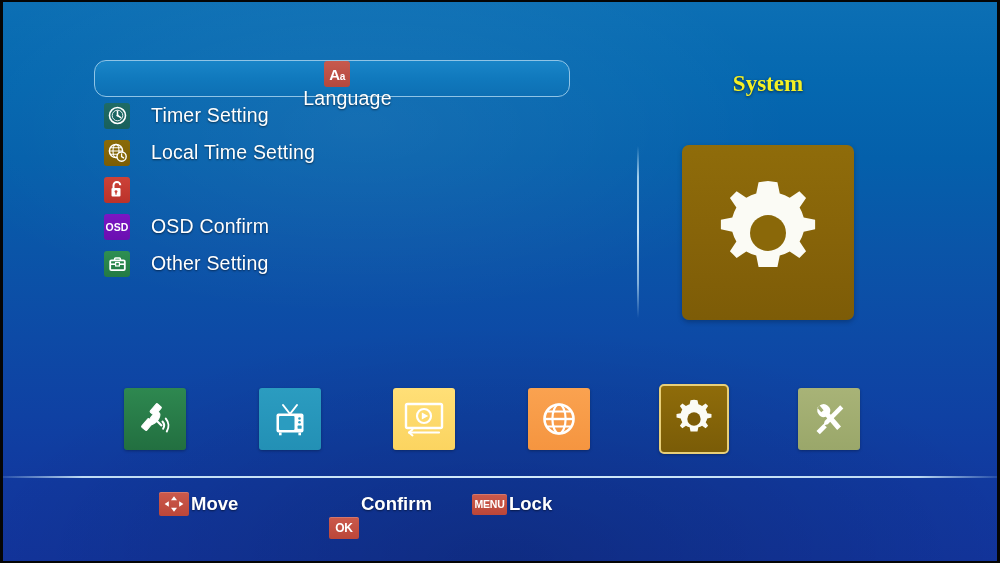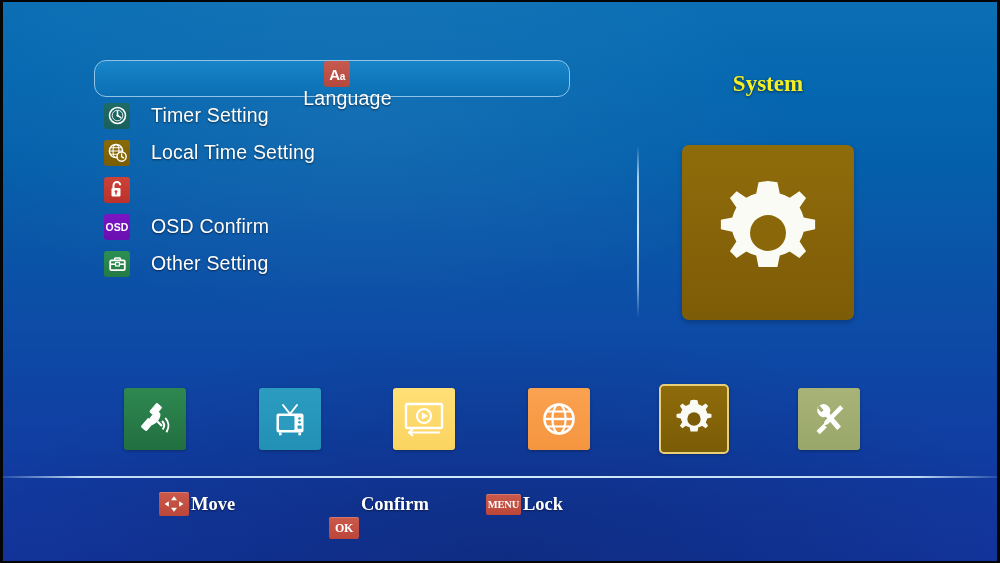--- a/index.html
+++ b/index.html
@@ -200,21 +200,20 @@
       rgba(210,235,250,1) 50%,
       rgba(200,228,248,0.95) 92%,
       rgba(160,200,235,0.15) 100%);
   }
   .hintbar {
     position: absolute;
     left: 0;
     top: 490px;
     width: 952px;
     height: 34px;
-    font-family: Liberation Serif, serif;
   }
   .hint {
     position: absolute;
     display: flex;
     align-items: center;
     height: 28px;
   }
   .key {
     background: linear-gradient(180deg,#cb5a4c 0%, #bb4639 100%);
     border-radius: 2px;
@@ -413,21 +412,21 @@
         </svg>
       </span>
       <span class="hint-label">Move</span>
     </div>
 
     <div class="hint" style="left:329px">
       <span class="key key-ok">OK</span>
       <span class="hint-label">Confirm</span>
     </div>
 
-    <div class="hint" style="left:486px">
+    <div class="hint" style="left:472px">
       <span class="key key-menu">MENU</span>
       <span class="hint-label">Lock</span>
     </div>
 
   </div>
 
   <div class="frame-l"></div>
   <div class="frame-r"></div>
   <div class="frame-t"></div>
   <div class="frame-b"></div>

